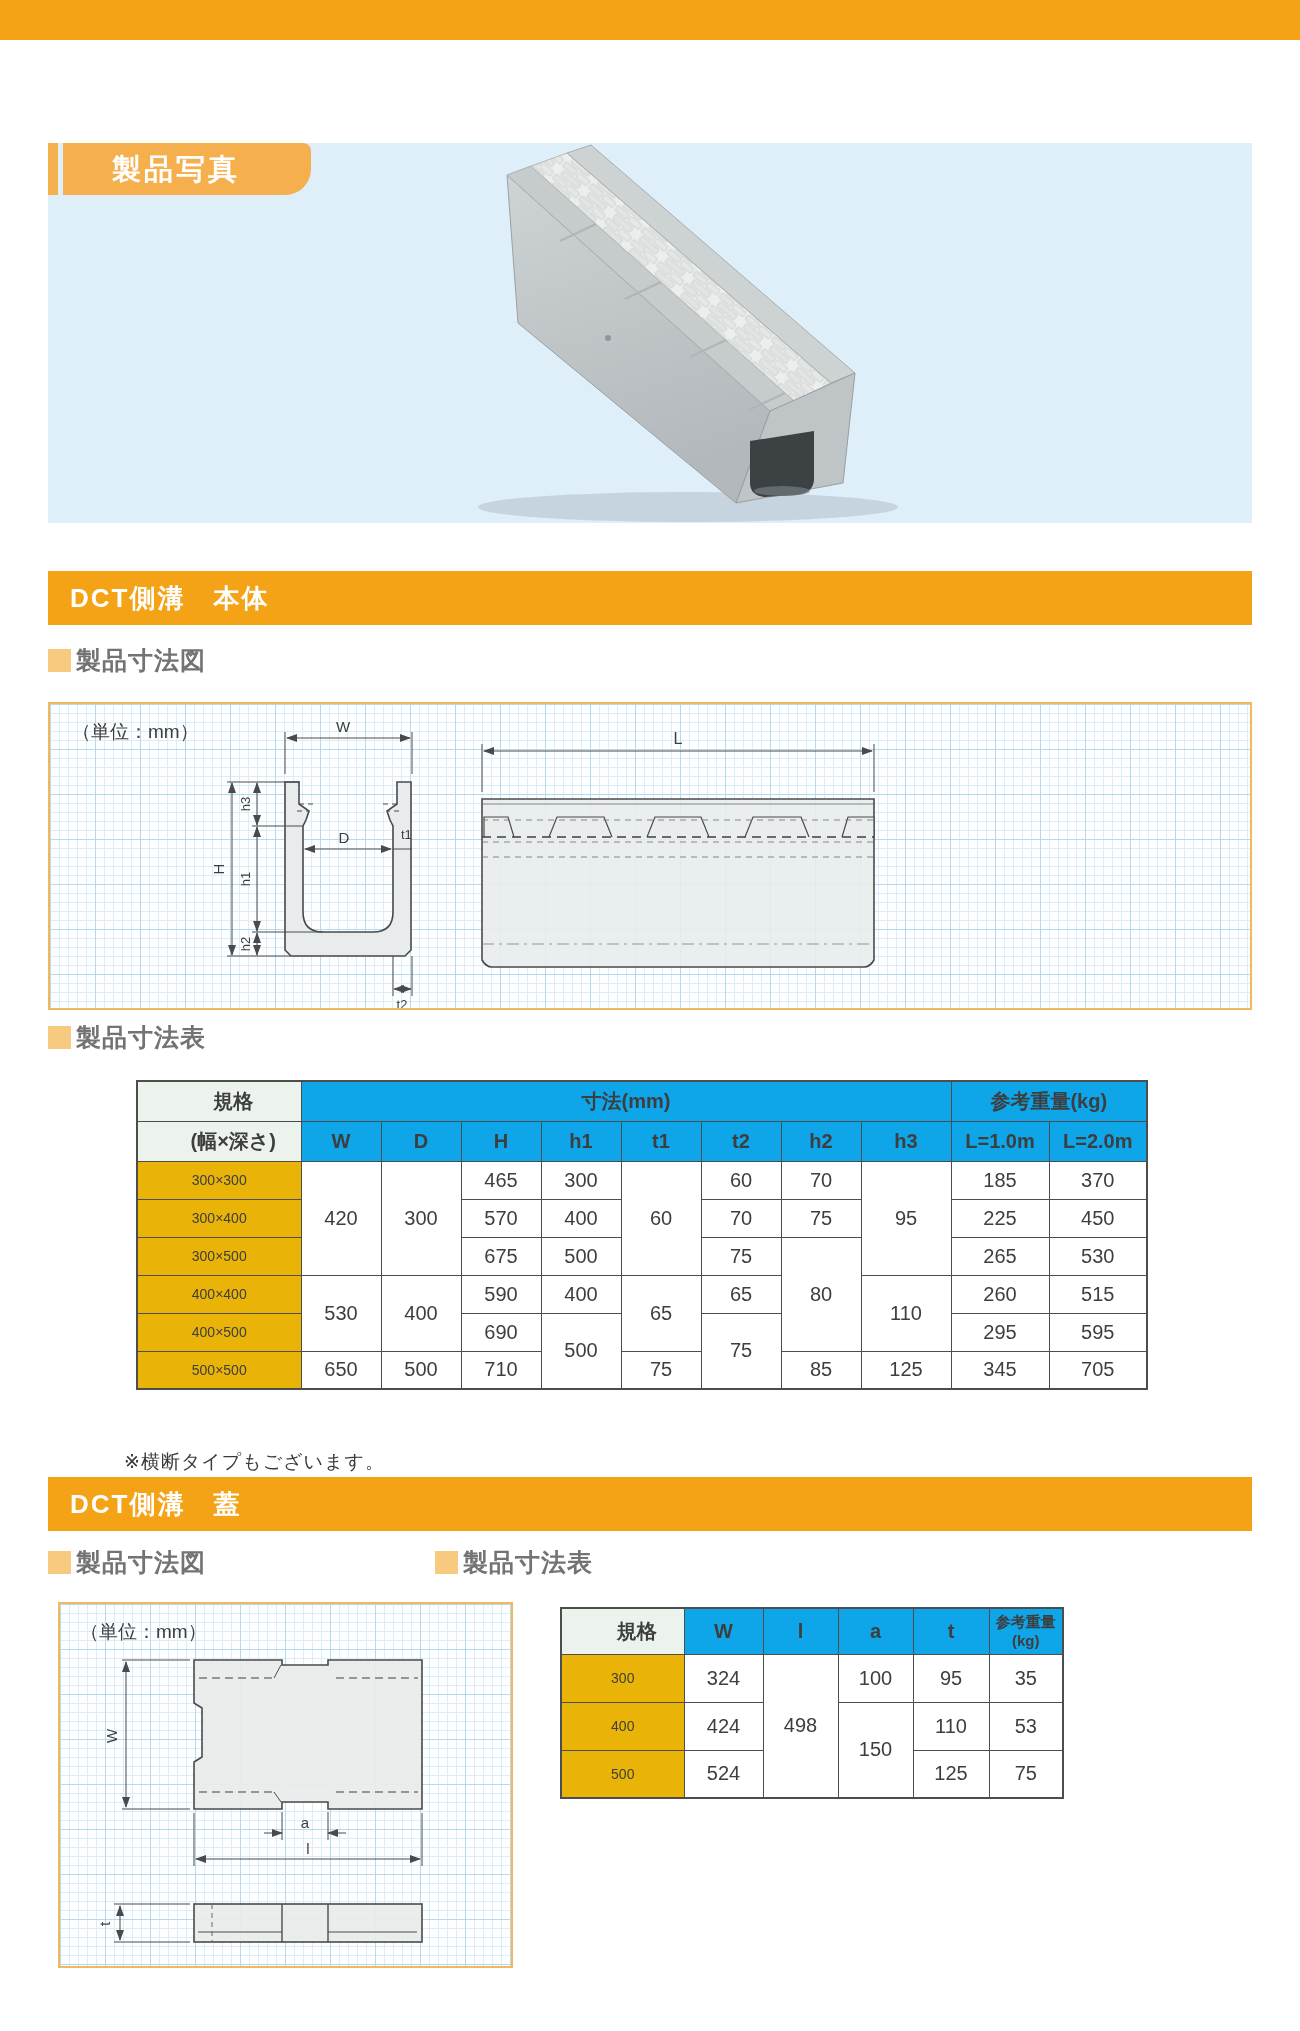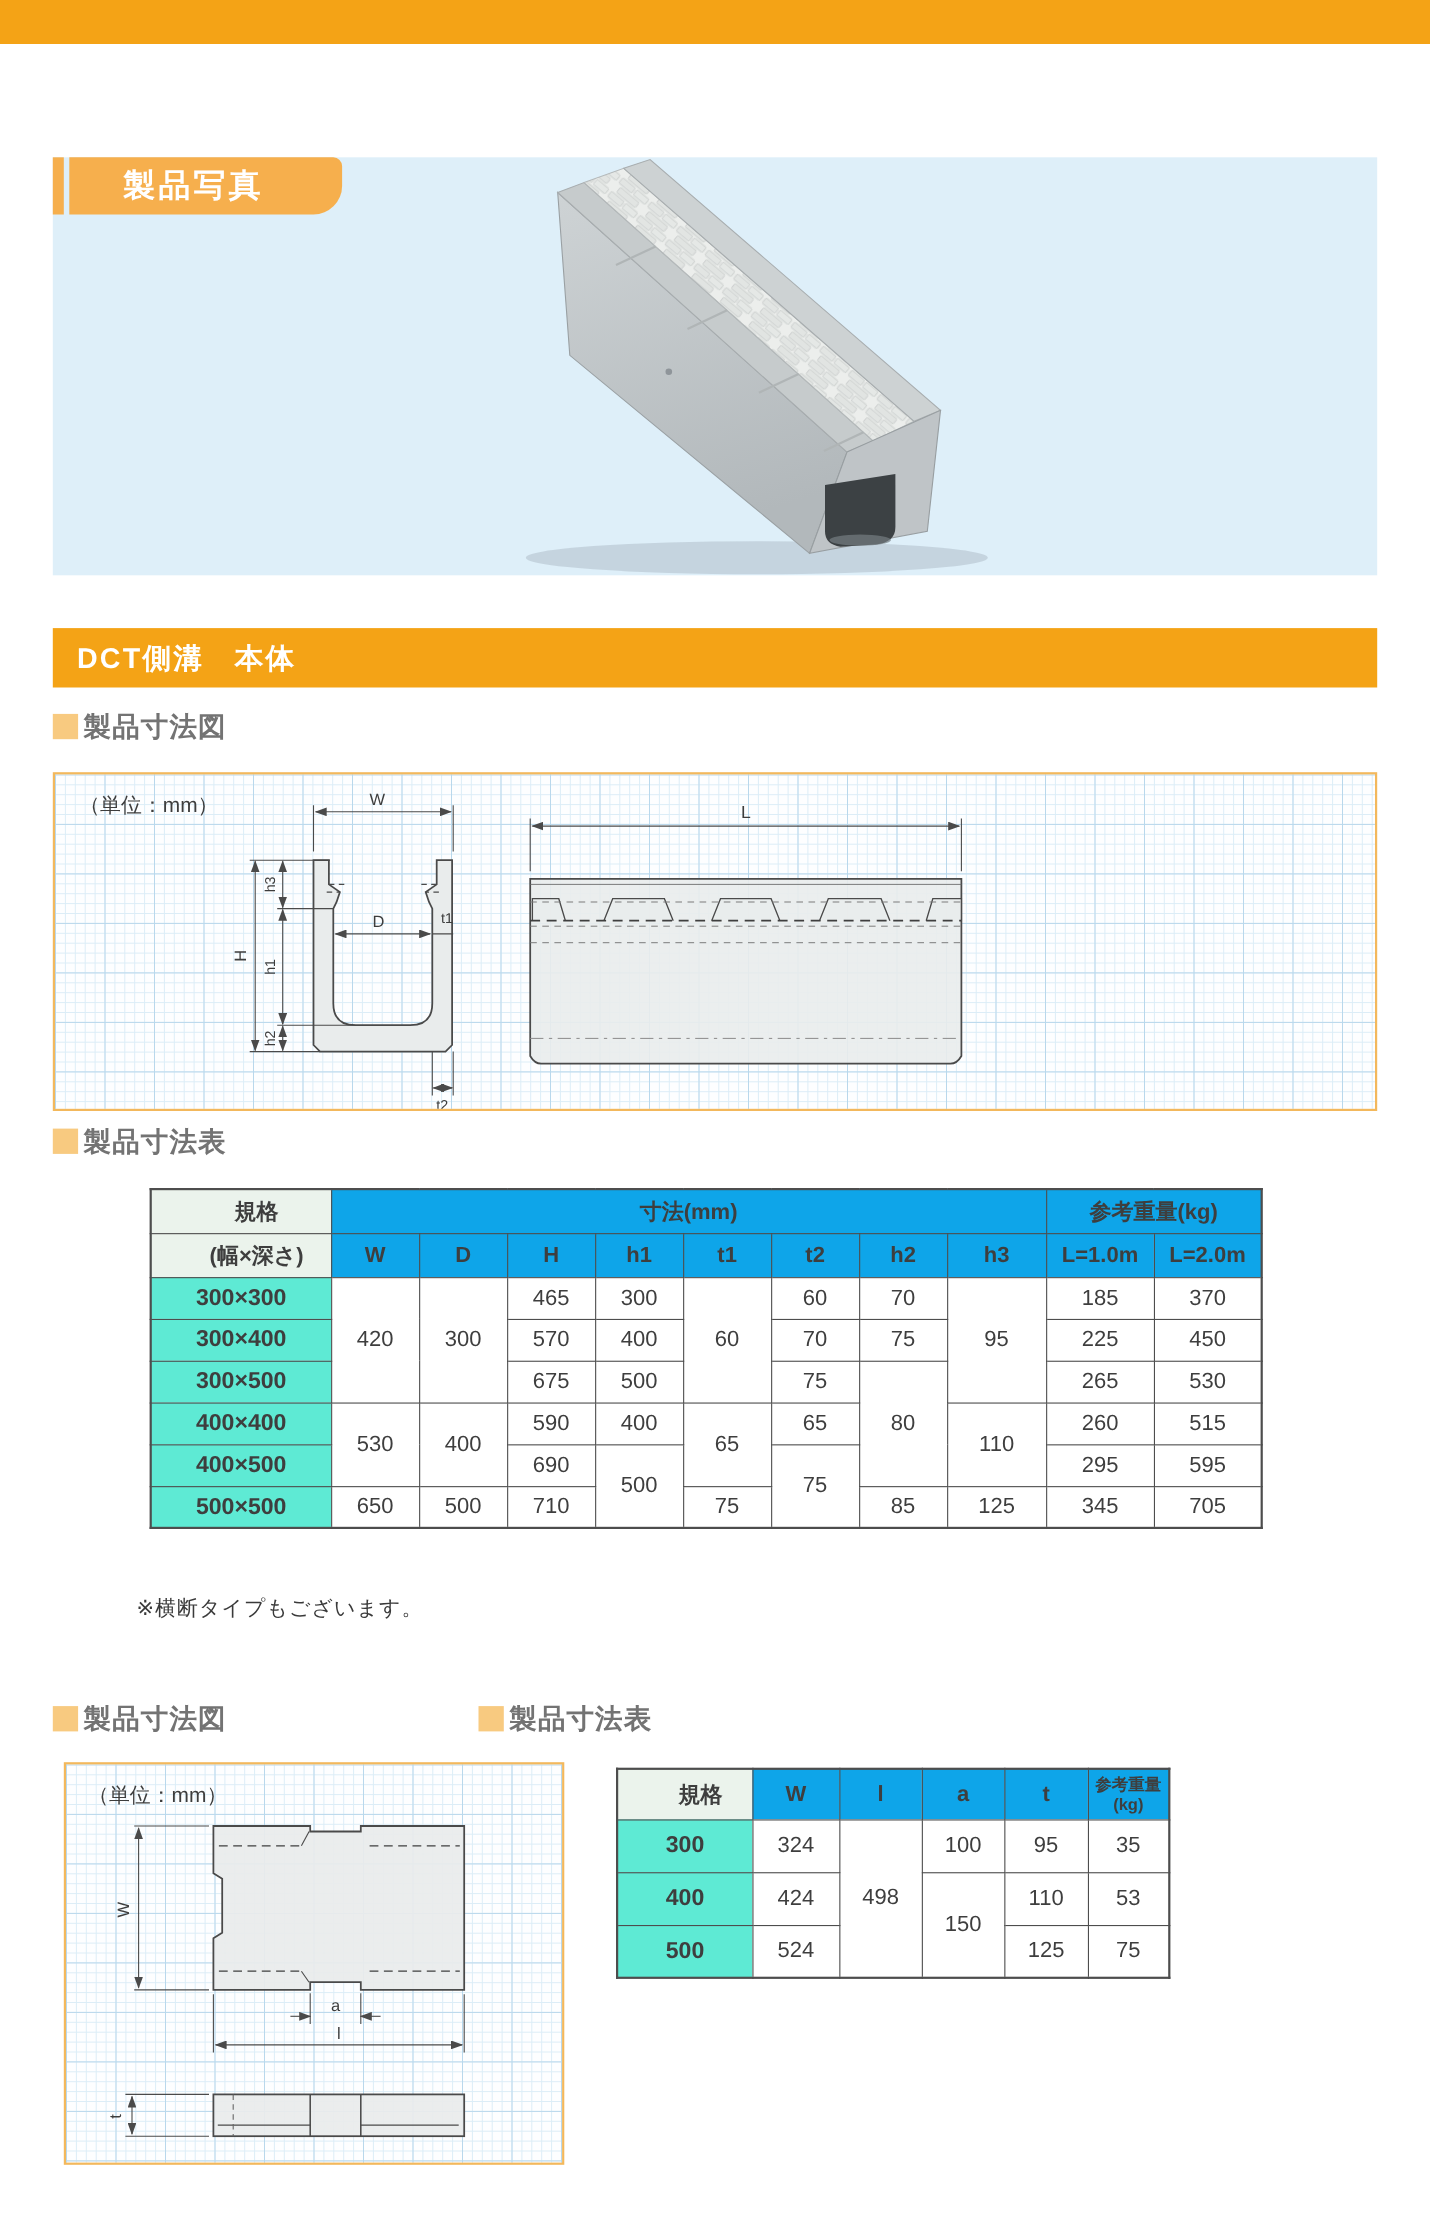--- a/index.html
+++ b/index.html
@@ -48,21 +48,21 @@
   .unit-txt{font-size:19px;}
 
   
   table.spec{border-collapse:collapse;table-layout:fixed;border:2.5px solid #4D4D4D;}
   table.spec th,table.spec td{border:1.6px solid #4D4D4D;text-align:center;vertical-align:middle;
      padding:0;font-size:20px;color:#3e3e3e;}
   table.spec th{background:#0ea5e9;font-weight:bold;}
   table.spec th.green{background:#EBF3EC;padding-left:28px;}
   table.spec th.small{font-size:15px;}
   table.spec td{background:#fff;font-weight:normal;}
-  table.spec td.spec{background:#5eead4;font-weight:bold;font-size:21px;}
+  table.spec td.spec{background:#eab308;font-weight:normal;font-size:14px;}
   .t1{position:absolute;left:136px;top:1080px;width:1010px;}
   .t1 tr{height:38px;}
   .t1 tr:nth-child(-n+2){height:40px;}
   .t2{position:absolute;left:560px;top:1607px;width:502px;}
   .t2 tr{height:48px;}
   .t2 tr:nth-child(1){height:46px;}
 
   .note{position:absolute;left:124px;top:1449px;font-size:19px;color:#3a3a3a;letter-spacing:1px;}
 </style>
 </head>
@@ -289,20 +289,23 @@
           <td>85</td>
           <td>125</td>
           <td>345</td>
           <td>705</td>
         </tr>
       </tbody>
   </table>
 
   <div class="note">※横断タイプもございます。</div>
 
+  <div class="sec-header h2">
+    <span>DCT側溝　蓋</span>
+  </div>
 
   <div class="subhead sh3">
     <div class="sq"></div>
     <div class="txt">製品寸法図</div>
   </div>
 
   <div class="subhead sh4">
     <div class="sq"></div>
     <div class="txt">製品寸法表</div>
   </div>

